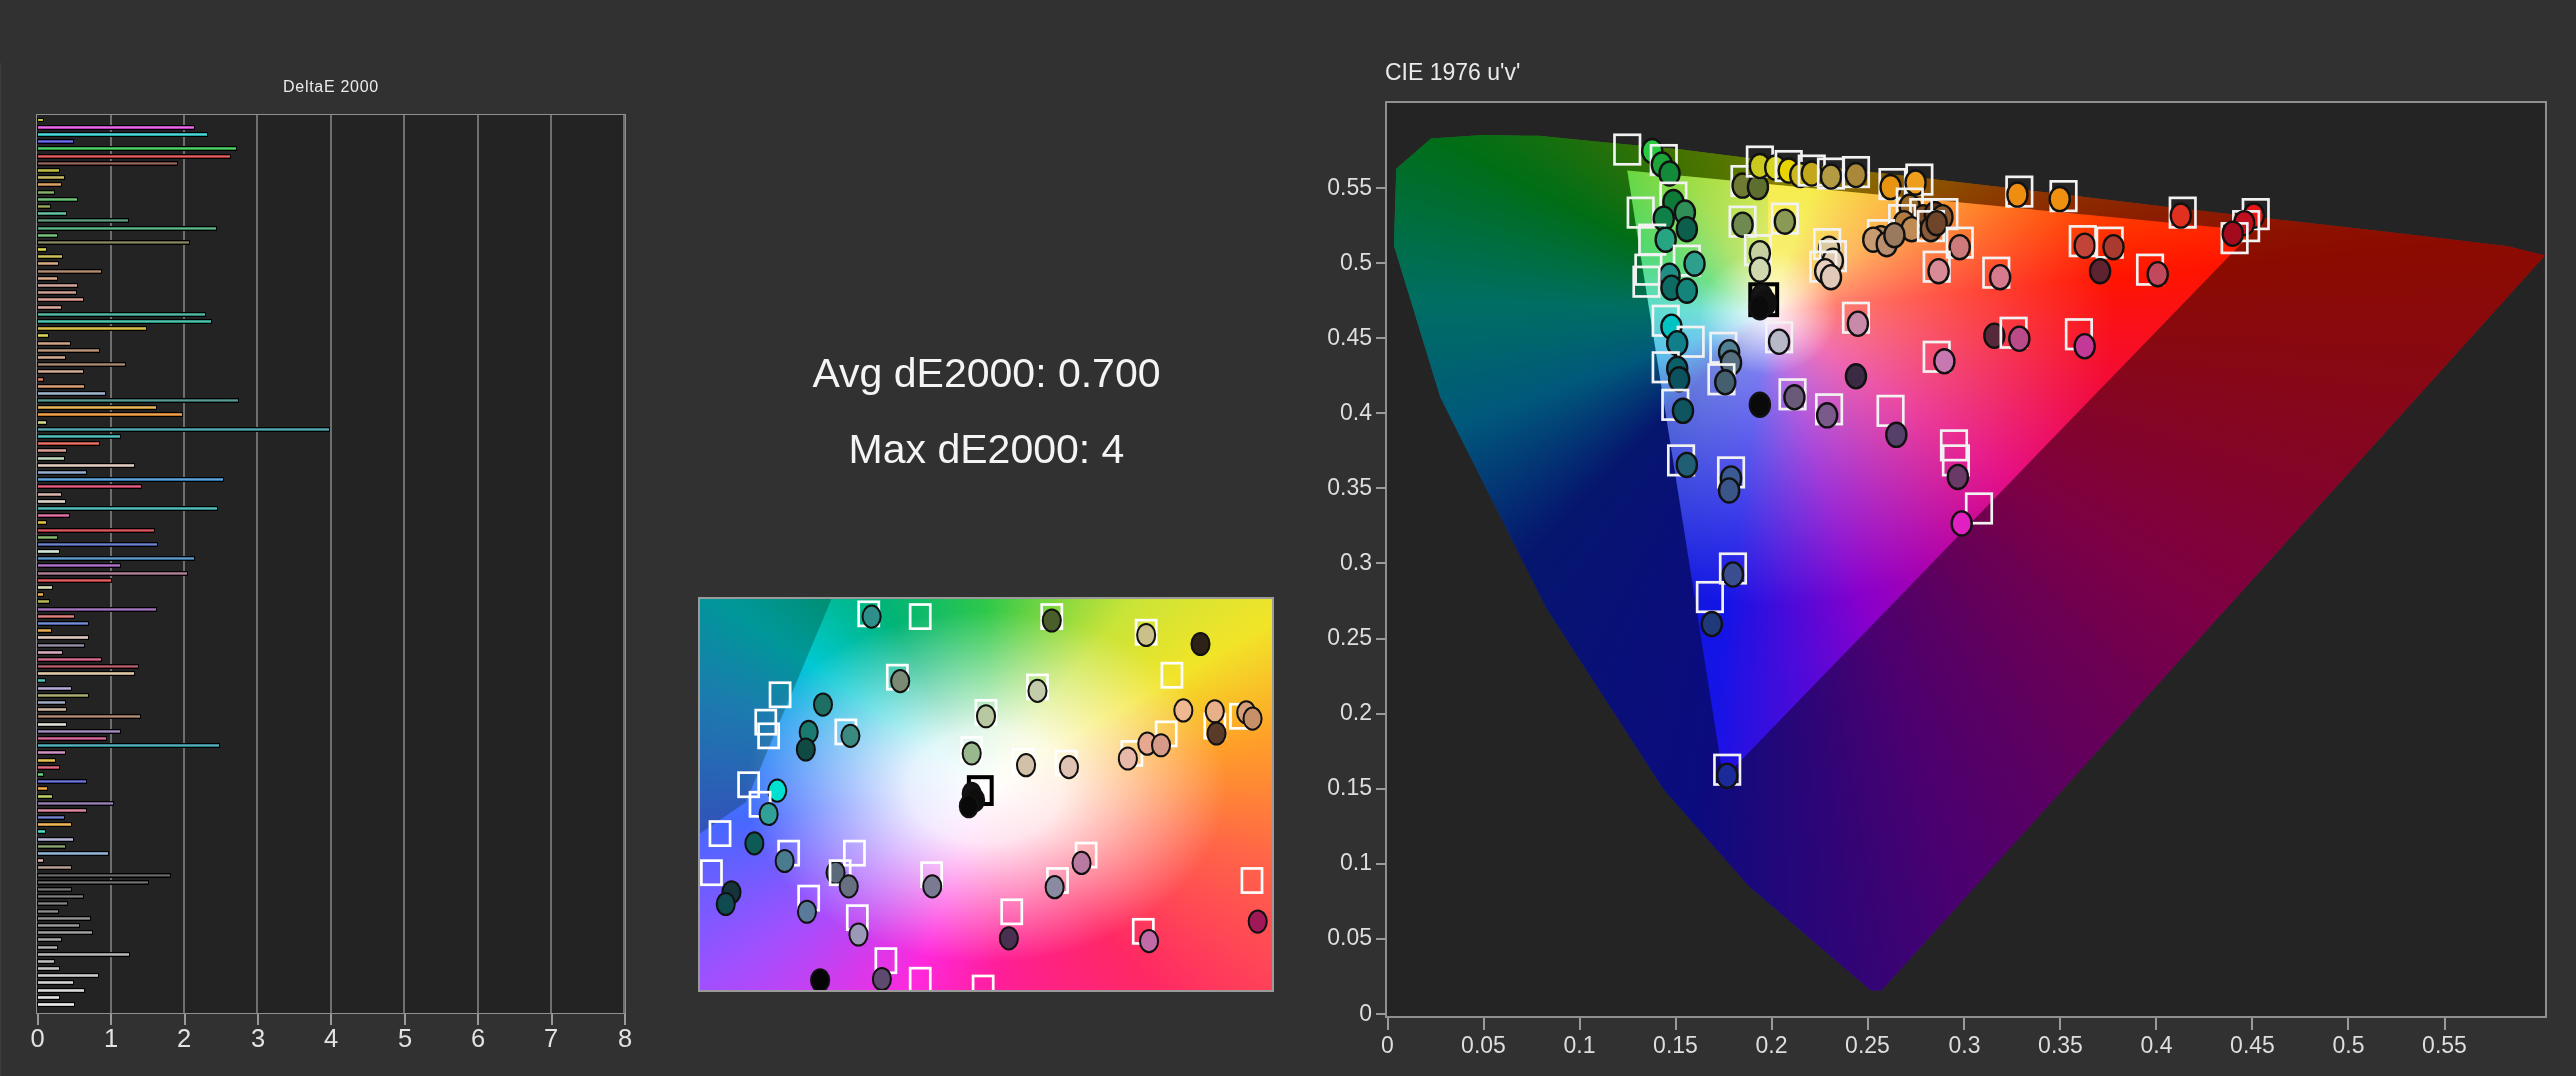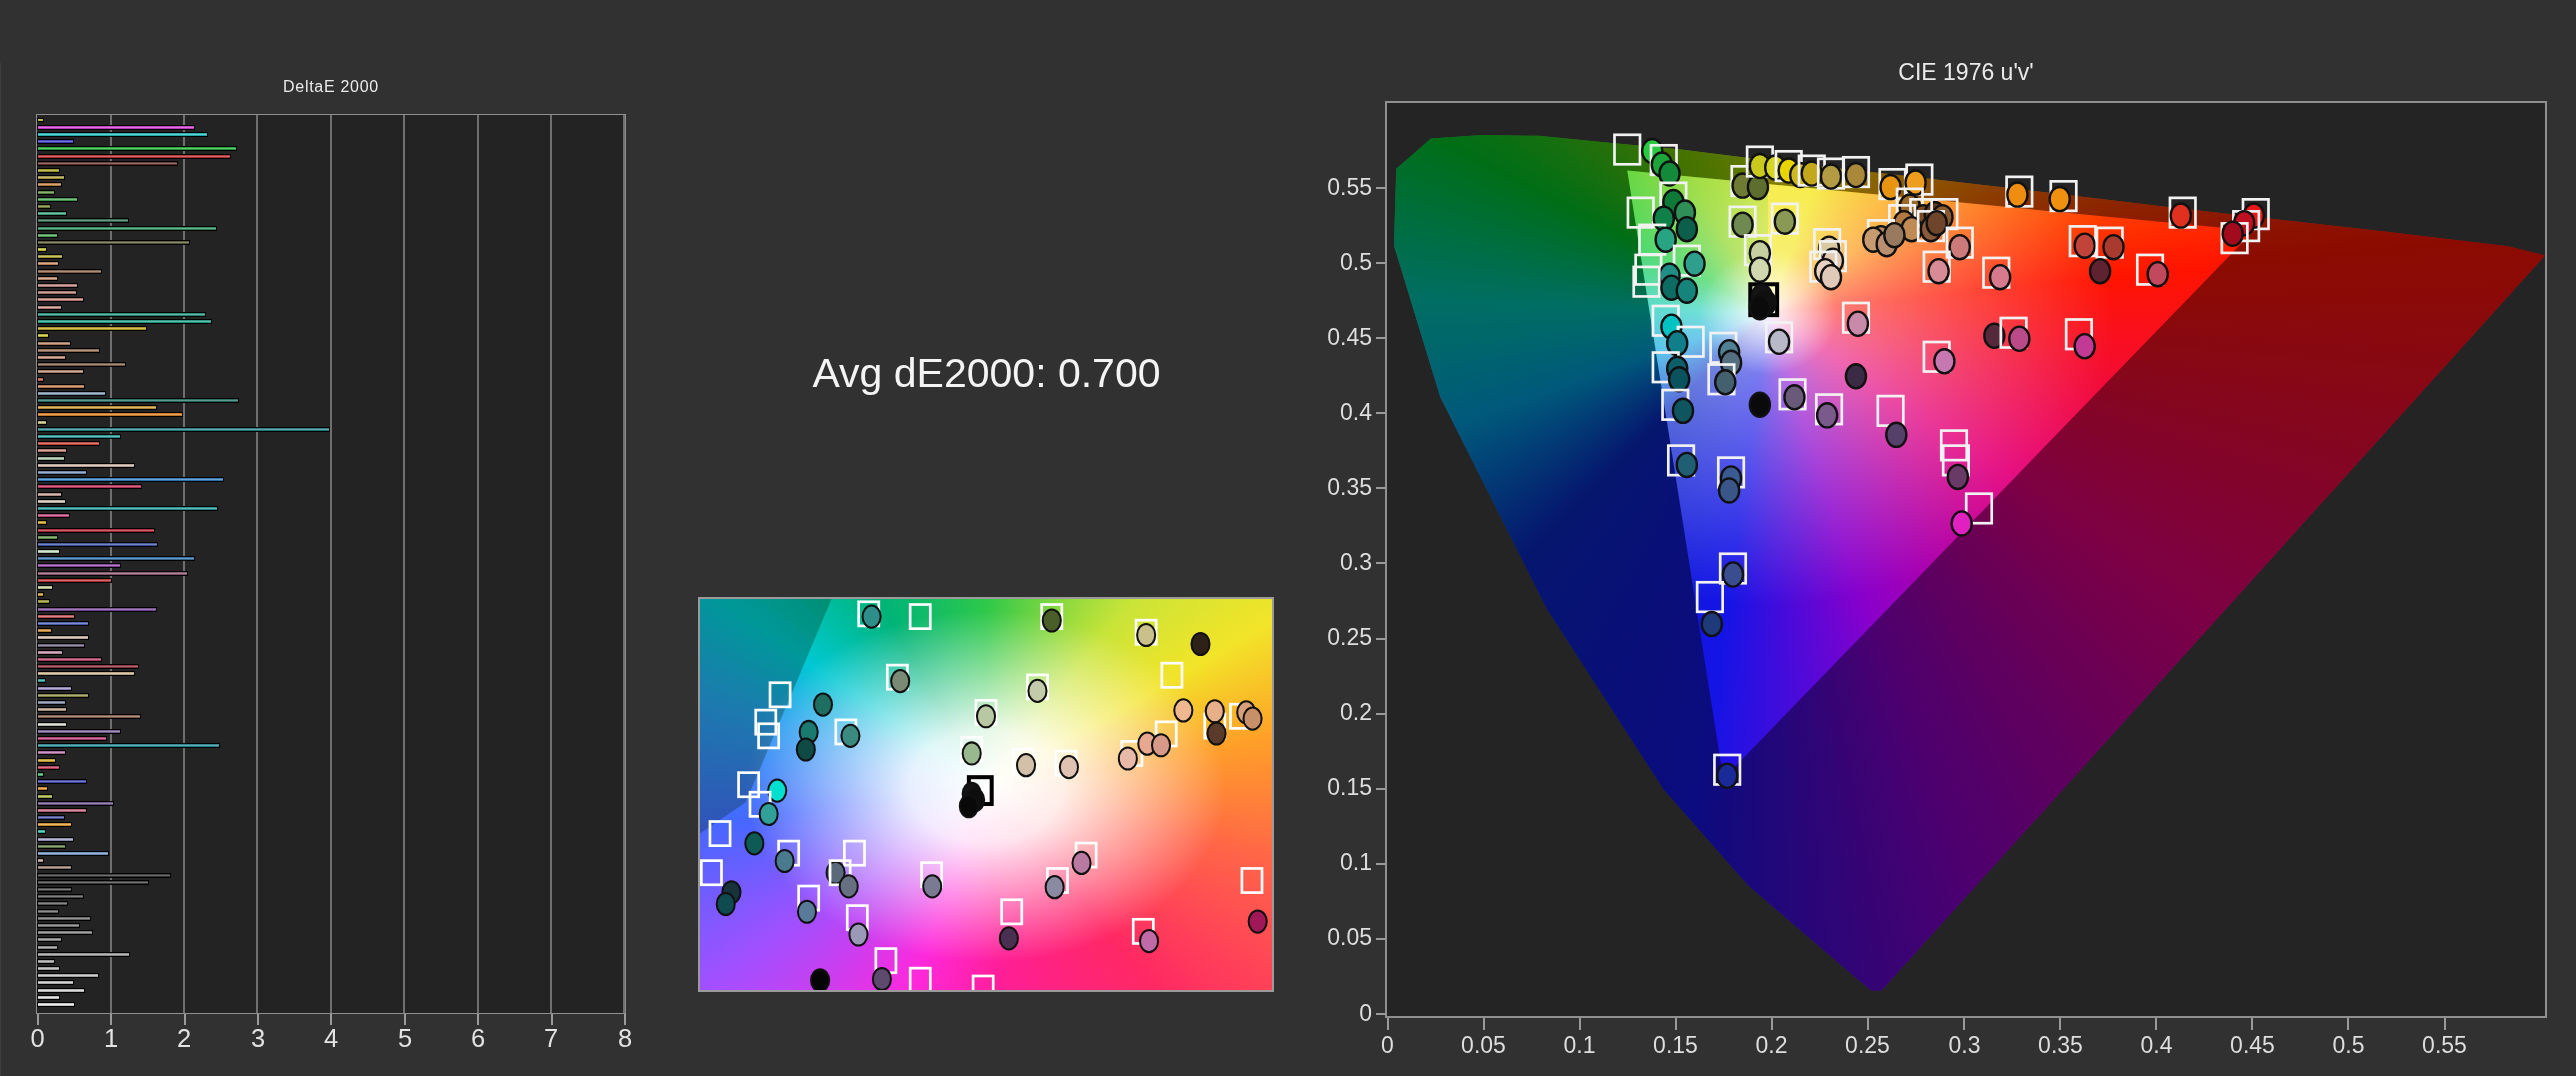--- a/index.html
+++ b/index.html
@@ -29,21 +29,21 @@
        radial-gradient(ellipse 42% 45% at 50% 48%, rgba(255,255,255,1) 0%, rgba(255,255,255,0.88) 32%, rgba(255,255,255,0) 100%),
        conic-gradient(from 0deg at 50% 48%,
          #2ec84a 0deg,#c8e438 38deg,#f2e428 60deg,#ffa028 80deg,#ff6448 105deg,
          #ff2864 140deg,#ff1e96 175deg,#ff28dc 200deg,#a050ff 235deg,#4668ff 262deg,
          #28a0f0 288deg,#00c8d2 305deg,#00b478 330deg,#2ec84a 360deg);}
   .zoom-band{position:absolute;inset:0;background:rgba(0,40,22,0.30);
      clip-path:polygon(0 0,23% 0,8% 52%,0 60%);}
   .zoom-svg{position:absolute;inset:0;width:100%;height:100%;}
 
   
-  .cie-title{position:absolute;left:1385px;top:59px;width:1162px;text-align:center;
+  .cie-title{position:absolute;left:1385px;top:59px;width:1162px;text-align:left;
              font-size:23px;color:#eaeaea;}
   .cie-plot{position:absolute;left:1385px;top:101px;width:1162px;height:917px;
             background:#242424;border:2px solid #8f8f8f;box-sizing:border-box;overflow:hidden;}
   .cie-horseshoe{position:absolute;inset:0;}
   .cie-dim,.cie-bright{position:absolute;inset:0;
      background-image:conic-gradient(from 0deg at 32.9% 23%,
         #f2e400 20deg,#ff8c00 55deg,#ff1400 84deg,#e4007c 124deg,#8800cc 162deg,
         #1414e6 188deg,#0a28c8 225deg,#00a0e0 250deg,#00c8b4 272deg,#00c828 298deg,
         #7ad000 330deg,#f2e400 380deg);}
   .cie-dim{background-image:linear-gradient(rgba(0,0,0,0.45),rgba(0,0,0,0.45)),
@@ -222,20 +222,21 @@
       <div class="bar-xtick" style="left: 477px;"></div>
       <div class="bar-xlabel" style="left: 451px;">6</div>
       <div class="bar-xtick" style="left: 551px;"></div>
       <div class="bar-xlabel" style="left: 524px;">7</div>
       <div class="bar-xtick" style="left: 624px;"></div>
       <div class="bar-xlabel" style="left: 598px;">8</div>
     </div>
 
   <div class="summary">
     <div>Avg dE2000: 0.700</div>
+    <div>Max dE2000: 4</div>
   </div>
 
   <div class="zoom-chart">
     <div class="zoom-bg"></div>
     <div class="zoom-band"></div>
     <svg class="zoom-svg" id="zoom-svg" viewBox="0 0 853 583" preserveAspectRatio="none">
         <rect x="236.635" y="4.154" width="30" height="36" fill="none" stroke="#ffffff" stroke-width="4"></rect>
         <ellipse cx="255.89999999999998" cy="26.235" rx="13.5" ry="16.5" fill="#2e8f8a" stroke="#111111" stroke-width="3"></ellipse>
         <rect x="313.40500000000003" y="8.235" width="30" height="36" fill="none" stroke="#ffffff" stroke-width="4"></rect>
         <rect x="509.595" y="8.235" width="30" height="36" fill="none" stroke="#ffffff" stroke-width="4"></rect>

